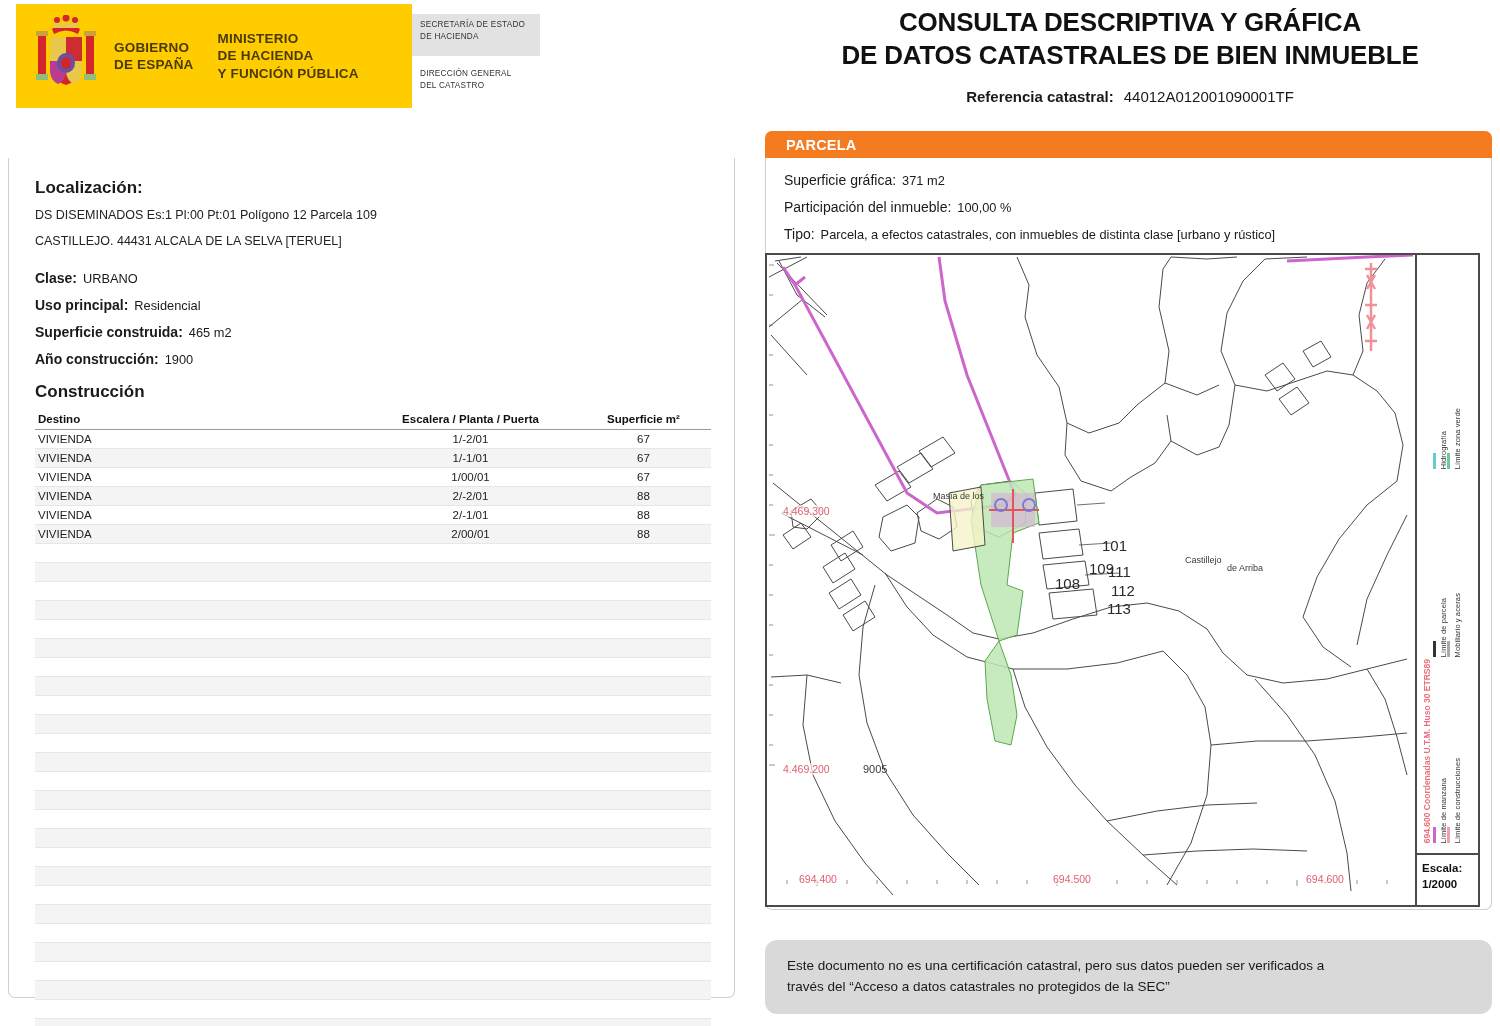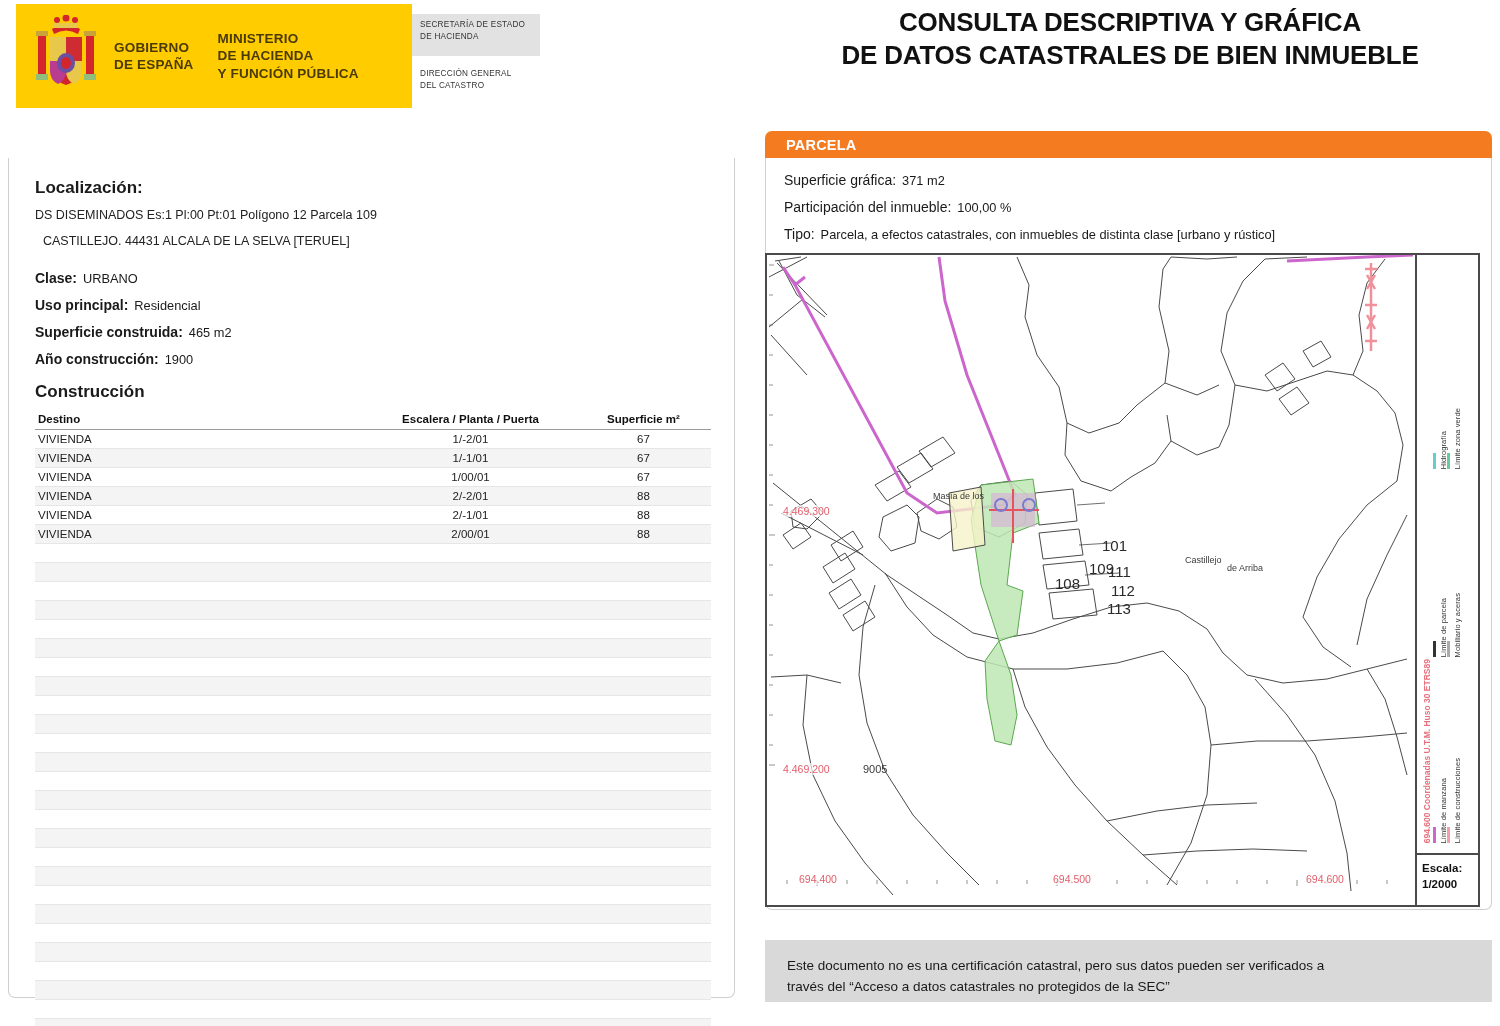--- a/index.html
+++ b/index.html
@@ -67,21 +67,21 @@
 
   
   .left-body {
     position: absolute; left: 8px; top: 158px;
     width: 727px; height: 840px;
     border: 1px solid #cfcfcf; border-top: none;
     border-radius: 0 0 7px 7px; background: #fff;
   }
   .loc-title { position: absolute; left: 26px; top: 20px; font-size: 17px; font-weight: bold; }
   .loc-line1 { position: absolute; left: 26px; top: 50px; font-size: 12.5px; color: #222; }
-  .loc-line2 { position: absolute; left: 26px; top: 76px; font-size: 12.5px; color: #222; margin-left: 8px; }
+  .loc-line2 { position: absolute; left: 26px; top: 76px; font-size: 12.5px; color: #222; }
 
   .fact { position: absolute; left: 26px; font-size: 14px; }
   .fact b { font-weight: bold; }
   .fact span.v { font-weight: normal; font-size: 12.8px; margin-left: 6px; }
   #f-clase { top: 112px; }
   #f-uso   { top: 139px; }
   #f-sup   { top: 166px; }
   #f-anio  { top: 193px; }
 
   .constr-title { position: absolute; left: 26px; top: 224px; font-size: 17px; font-weight: bold; }
@@ -153,22 +153,22 @@
   .axis-lbl {
     position: absolute; font-size: 10.5px; color: #e0606c;
     background: rgba(255,255,255,.65); padding: 0 2px; white-space: nowrap;
   }
   .map-txt { position: absolute; font-size: 9px; color: #3a3a3a; white-space: nowrap; }
   .parcel-num { position: absolute; font-size: 15px; color: #2a2a2a; white-space: nowrap; }
 
   
   .footer {
     position: absolute; left: 765px; top: 940px;
-    width: 727px; height: 62px;
-    background: #d9d9d9; border-radius: 0;
+    width: 727px; height: 74px;
+    background: #d9d9d9; border-radius: 12px;
     padding: 16px 22px; font-size: 13.5px; line-height: 1.55; color: #1a1a1a;
   }
 </style>
 </head>
 <body>
 
 <div id="page">
 
   <div class="header">
 
@@ -214,20 +214,23 @@
     <div class="dir-gen">
       <div class="dg-line">DIRECCIÓN GENERAL</div>
       <div class="dg-line">DEL CATASTRO</div>
     </div>
 
     <div class="doc-title">
       <div>CONSULTA DESCRIPTIVA Y GRÁFICA</div>
       <div>DE DATOS CATASTRALES DE BIEN INMUEBLE</div>
     </div>
 
+    <div class="ref-line">
+      <span class="ref-label">Referencia catastral:</span><span class="ref-value">44012A012001090001TF</span>
+    </div>
   </div>
 
 
   <div class="left-body">
     <div class="loc-title">Localización:</div>
     <div class="loc-line1">DS DISEMINADOS  Es:1 Pl:00 Pt:01 Polígono 12 Parcela 109</div>
     <div class="loc-line2">CASTILLEJO. 44431 ALCALA DE LA SELVA [TERUEL]</div>
 
     <div class="fact" id="f-clase">
       <b>Clase:</b><span class="v">URBANO</span>

